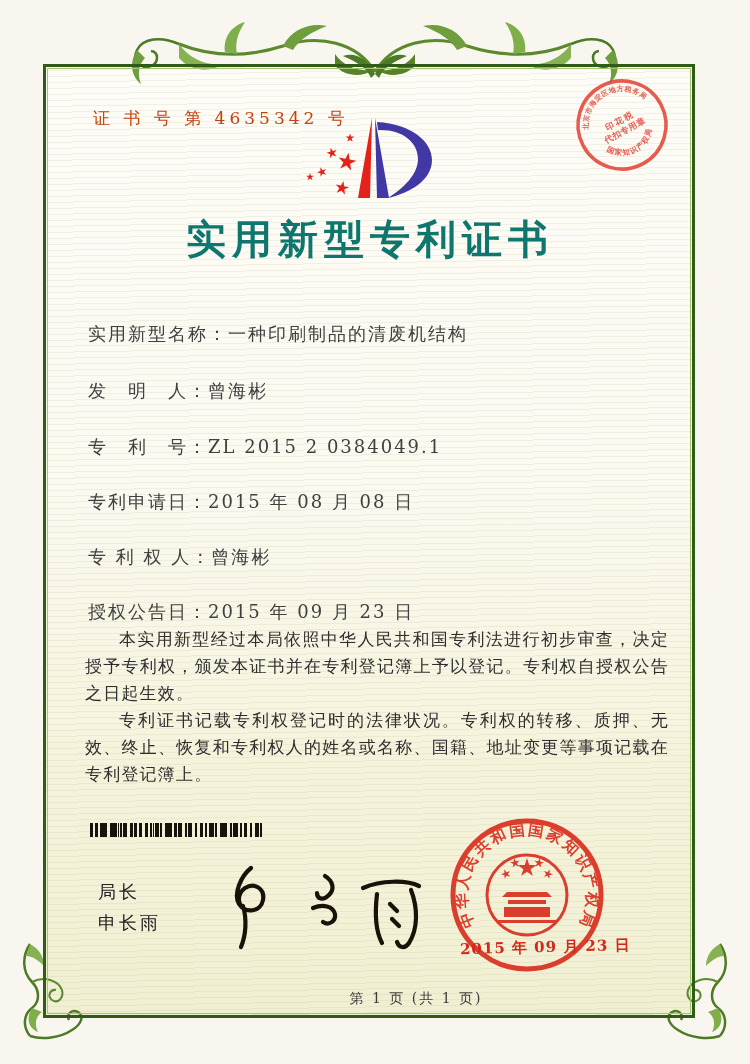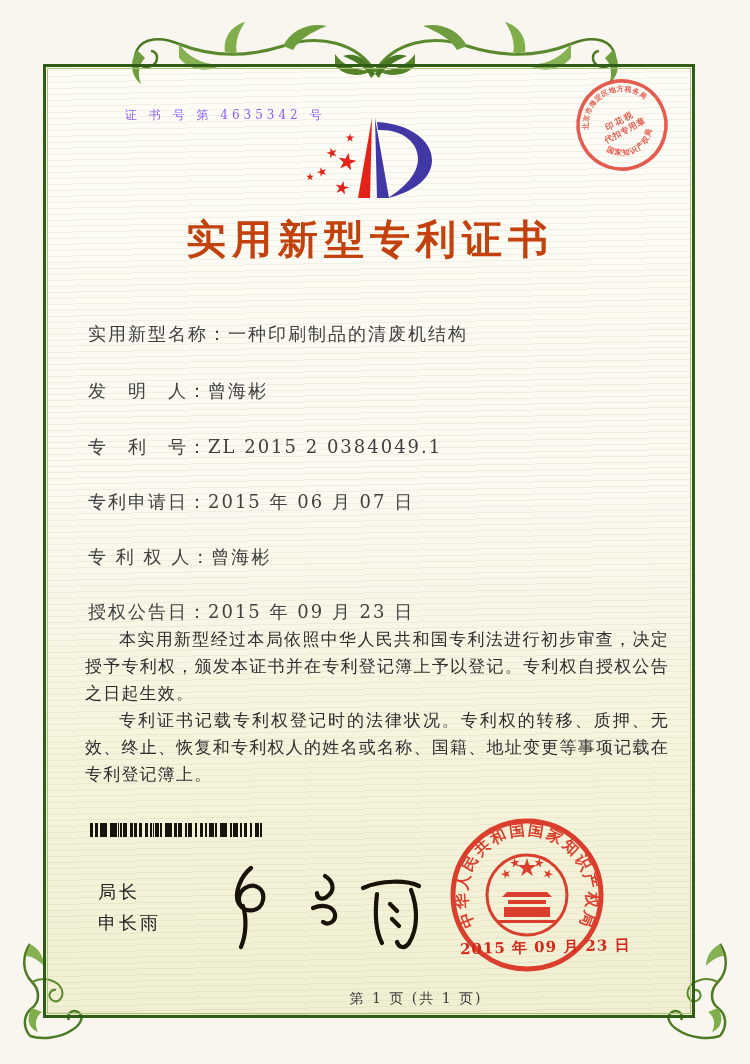--- a/index.html
+++ b/index.html
@@ -6,23 +6,23 @@
   body{width:750px;height:1064px;background:#eceade;font-family:"DejaVu Serif","Liberation Serif",serif;}
   .page{position:relative;width:750px;height:1064px;background:#f8f6ef;overflow:hidden;}
   .abs{position:absolute;}
   
   .paper{left:43px;top:64px;width:652px;height:954px;
     background:
       repeating-linear-gradient(179deg, rgba(170,170,110,0.14) 0 1px, rgba(0,0,0,0) 1px 6px),
       linear-gradient(180deg,#fdfcf7 0%,#fbf9f0 45%,#f6f3dd 72%,#f0efd2 100%);}
   .frame{left:43px;top:64px;width:652px;height:954px;border:3px solid #2f5c17;box-sizing:border-box;}
   .frame-inner{position:absolute;inset:1px;border:1px solid #a8c473;}
-  .cert-no{left:93px;top:107px;font-size:12px;letter-spacing:4px;color:#8b5cf6;margin-left:32px;}
+  .cert-no{left:93px;top:107px;font-size:17px;letter-spacing:4px;color:#c2410c;}
   .title{left:0;top:212px;width:740px;text-align:center;font-size:40px;font-weight:bold;
-         letter-spacing:6px;color:#c2410c;}
+         letter-spacing:6px;color:#0f766e;}
   .field{left:88px;font-size:18px;letter-spacing:2px;color:#404040;white-space:nowrap;}
   .paras{left:85px;top:626px;width:584px;font-size:17px;line-height:27px;color:#2e2e2e;
          letter-spacing:1.2px;text-align:justify;}
   .paras p{margin:0;text-indent:2em;}
   .barcode{left:90px;top:823px;width:172px;height:14px;
     background:
       repeating-linear-gradient(90deg,#17130d 0 2px,rgba(0,0,0,0) 2px 5px),
       repeating-linear-gradient(90deg,#17130d 0 1px,rgba(0,0,0,0) 1px 7px),
       repeating-linear-gradient(90deg,#17130d 0 3px,rgba(0,0,0,0) 3px 11px);}
   .signer-title{left:98px;top:880px;font-size:18px;letter-spacing:3px;color:#222;text-align:center;}
@@ -121,21 +121,21 @@
       <text x="50" y="48" text-anchor="middle" font-size="8.5" font-weight="600" letter-spacing="2">印花税</text>
       <text x="50" y="59" text-anchor="middle" font-size="8.5" font-weight="600" letter-spacing="0.5">代扣专用章</text>
     </g>
   </svg>
 
   <div class="abs title">实用新型专利证书</div>
 
   <div class="abs field" style="top:322px"><span>实用新型名称：</span><span>一种印刷制品的清废机结构</span></div>
   <div class="abs field" style="top:379px"><span>发　明　人：</span><span>曾海彬</span></div>
   <div class="abs field" style="top:435px"><span>专　利　号：</span><span>ZL 2015 2 0384049.1</span></div>
-  <div class="abs field" style="top:490px"><span>专利申请日：</span><span>2015 年 06 月 07 日</span></div>
+  <div class="abs field" style="top:490px"><span>专利申请日：</span><span>2015 年 08 月 08 日</span></div>
   <div class="abs field" style="top:545px"><span>专 利 权 人：</span><span>曾海彬</span></div>
   <div class="abs field" style="top:600px"><span>授权公告日：</span><span>2015 年 09 月 23 日</span></div>
 
   <div class="abs paras">
     <p>本实用新型经过本局依照中华人民共和国专利法进行初步审查，决定授予专利权，颁发本证书并在专利登记簿上予以登记。专利权自授权公告之日起生效。</p>
     <p>专利证书记载专利权登记时的法律状况。专利权的转移、质押、无效、终止、恢复和专利权人的姓名或名称、国籍、地址变更等事项记载在专利登记簿上。</p>
   </div>
 
   <div class="abs barcode"></div>
 

